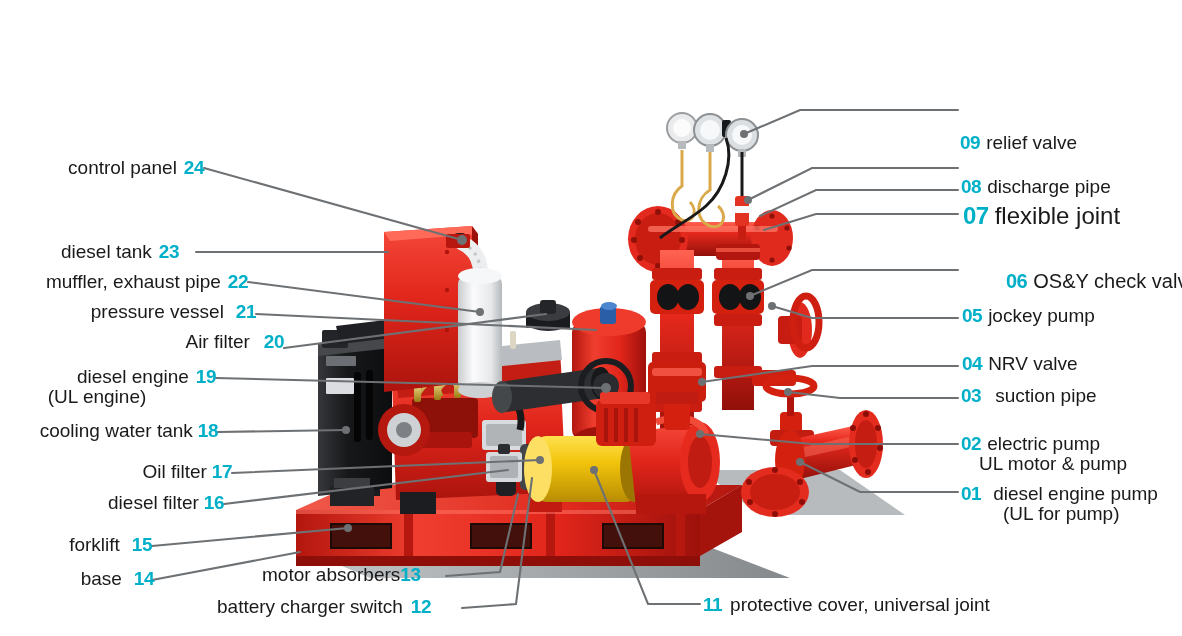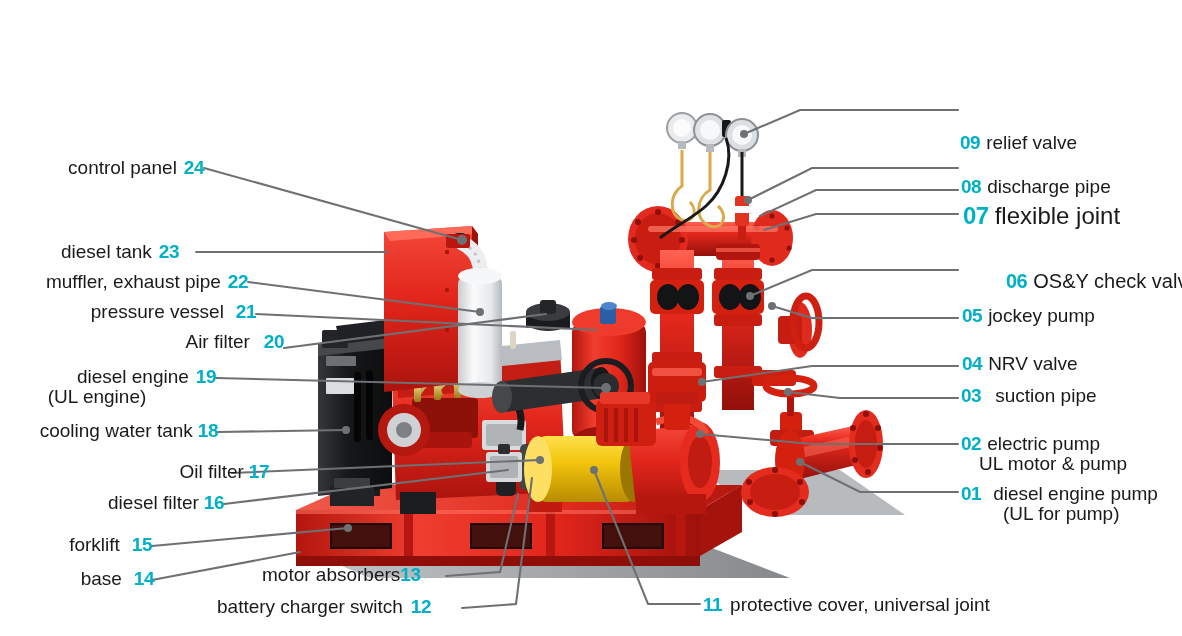--- a/index.html
+++ b/index.html
@@ -584,21 +584,21 @@
 
   <div class="callout c-left" style="left:0; width:216px; top:367px; font-size:19px;">
     <span class="txt">diesel engine</span><span class="num" style="color:#00b0c8">19</span>
     <span class="sub" style="padding-right:22px">(UL engine)</span>
   </div>
 
   <div class="callout c-left" style="left:0; width:218px; top:421px; font-size:19px;">
     <span class="txt">cooling water tank</span><span class="num" style="color:#00b0c8; margin-left:5px">18</span>
   </div>
 
-  <div class="callout c-left" style="left:0; width:232px; top:462px; font-size:19px;margin-left:37px;">
+  <div class="callout c-left" style="left:0; width:232px; top:462px; font-size:19px;">
     <span class="txt">Oil filter</span><span class="num" style="color:#00b0c8; margin-left:5px">17</span>
   </div>
 
   <div class="callout c-left" style="left:0; width:224px; top:493px; font-size:19px;">
     <span class="txt">diesel filter</span><span class="num" style="color:#00b0c8; margin-left:5px">16</span>
   </div>
 
   <div class="callout c-left" style="left:0; width:152px; top:535px; font-size:19px;">
     <span class="txt">forklift</span><span class="num" style="color:#00b0c8; margin-left:12px">15</span>
   </div>

